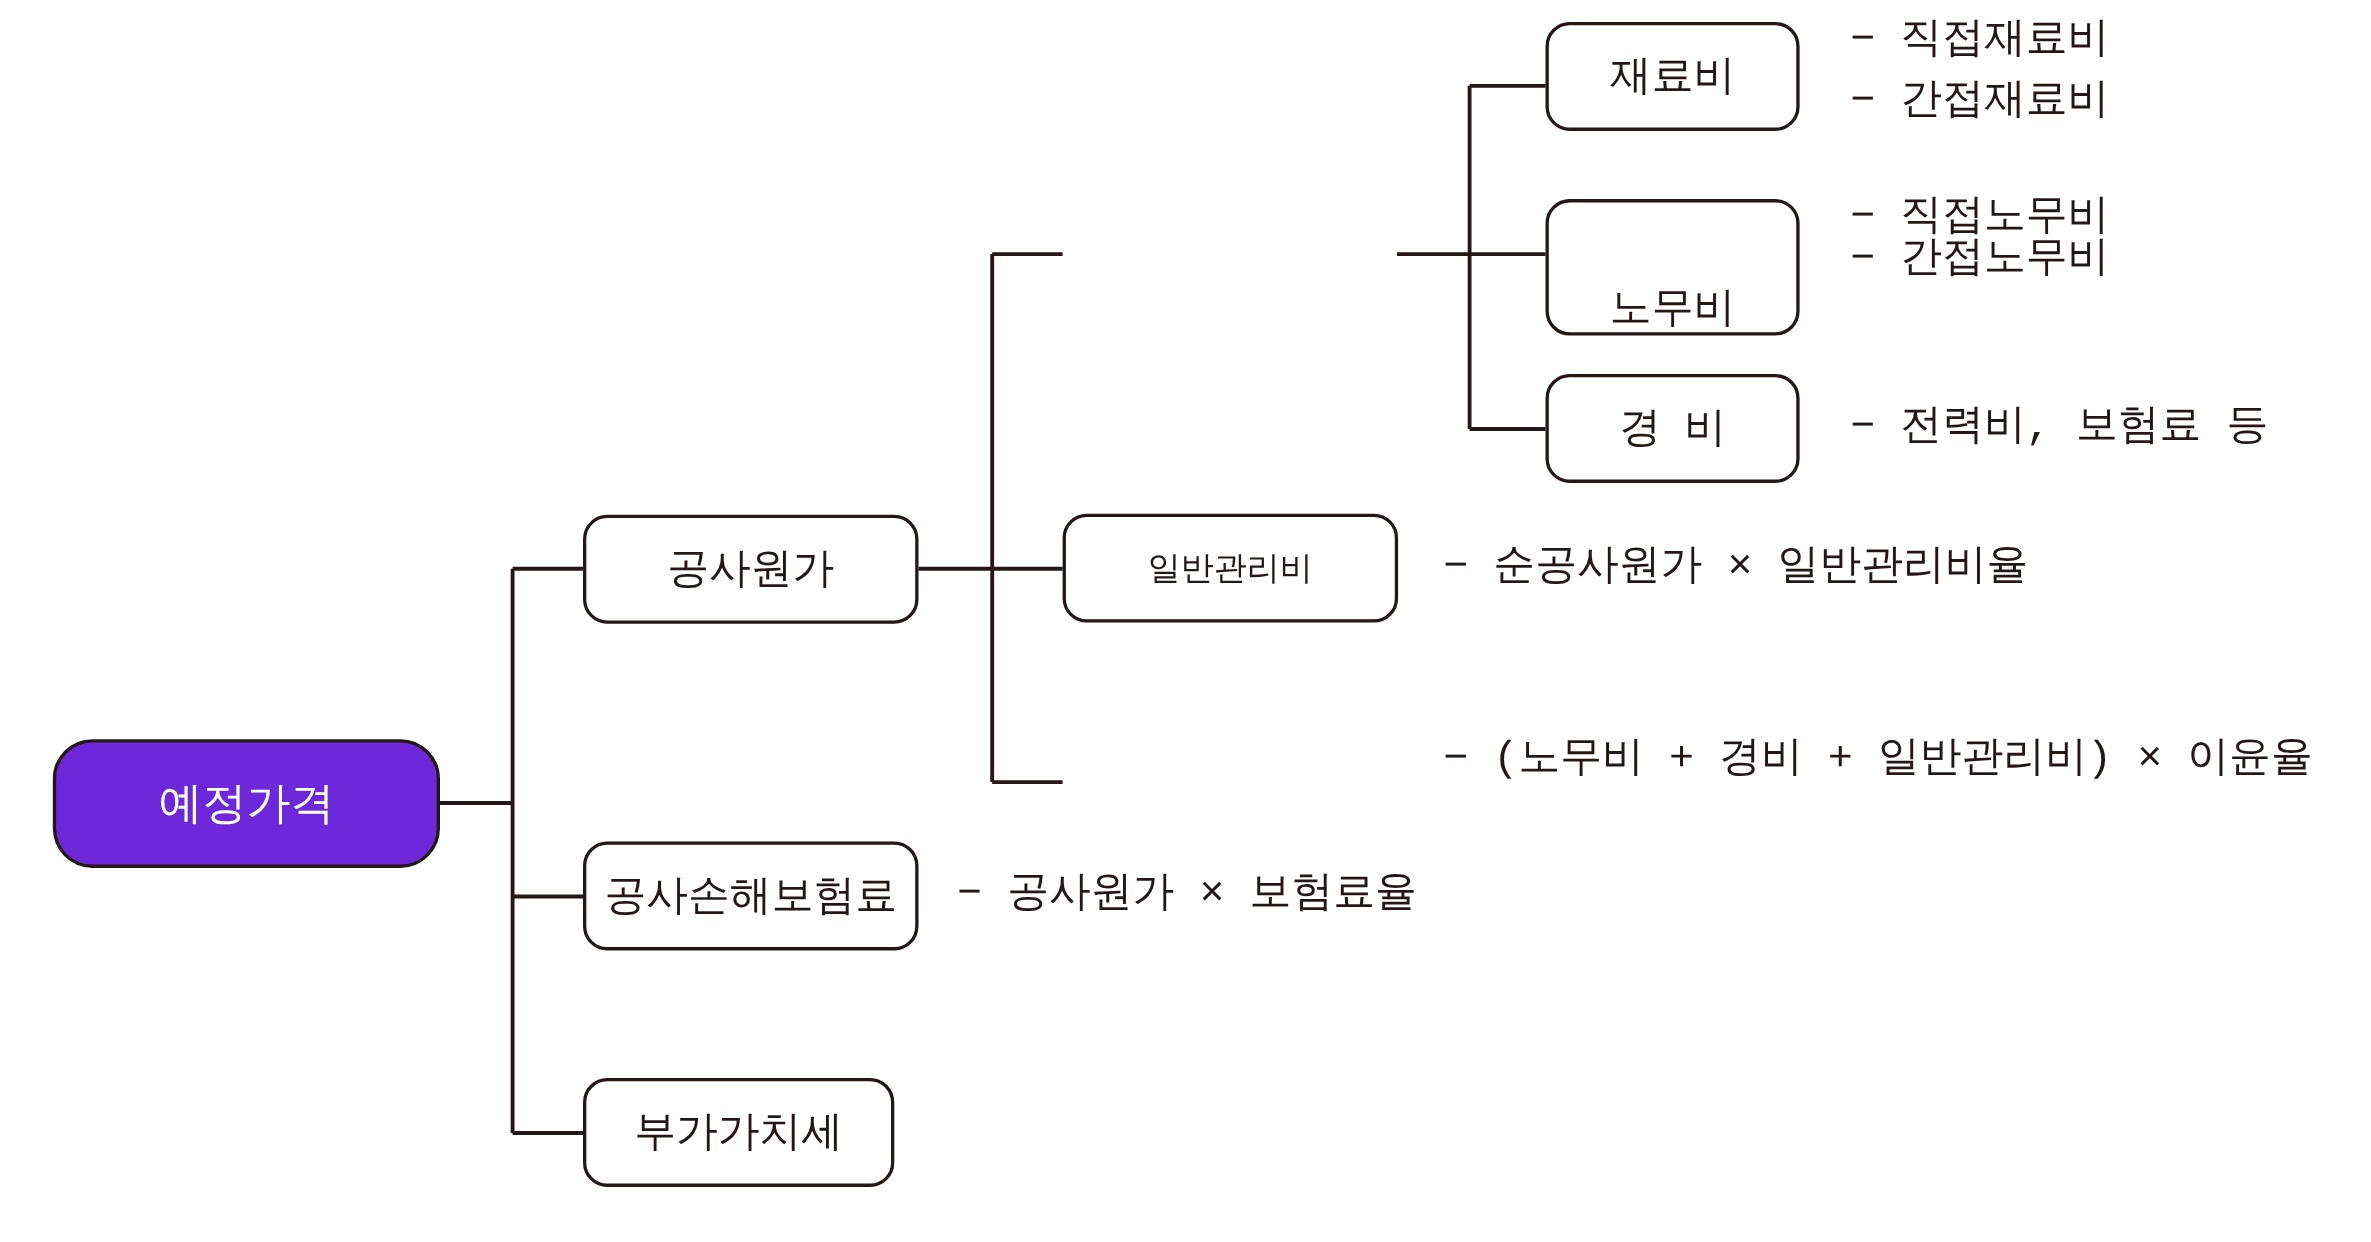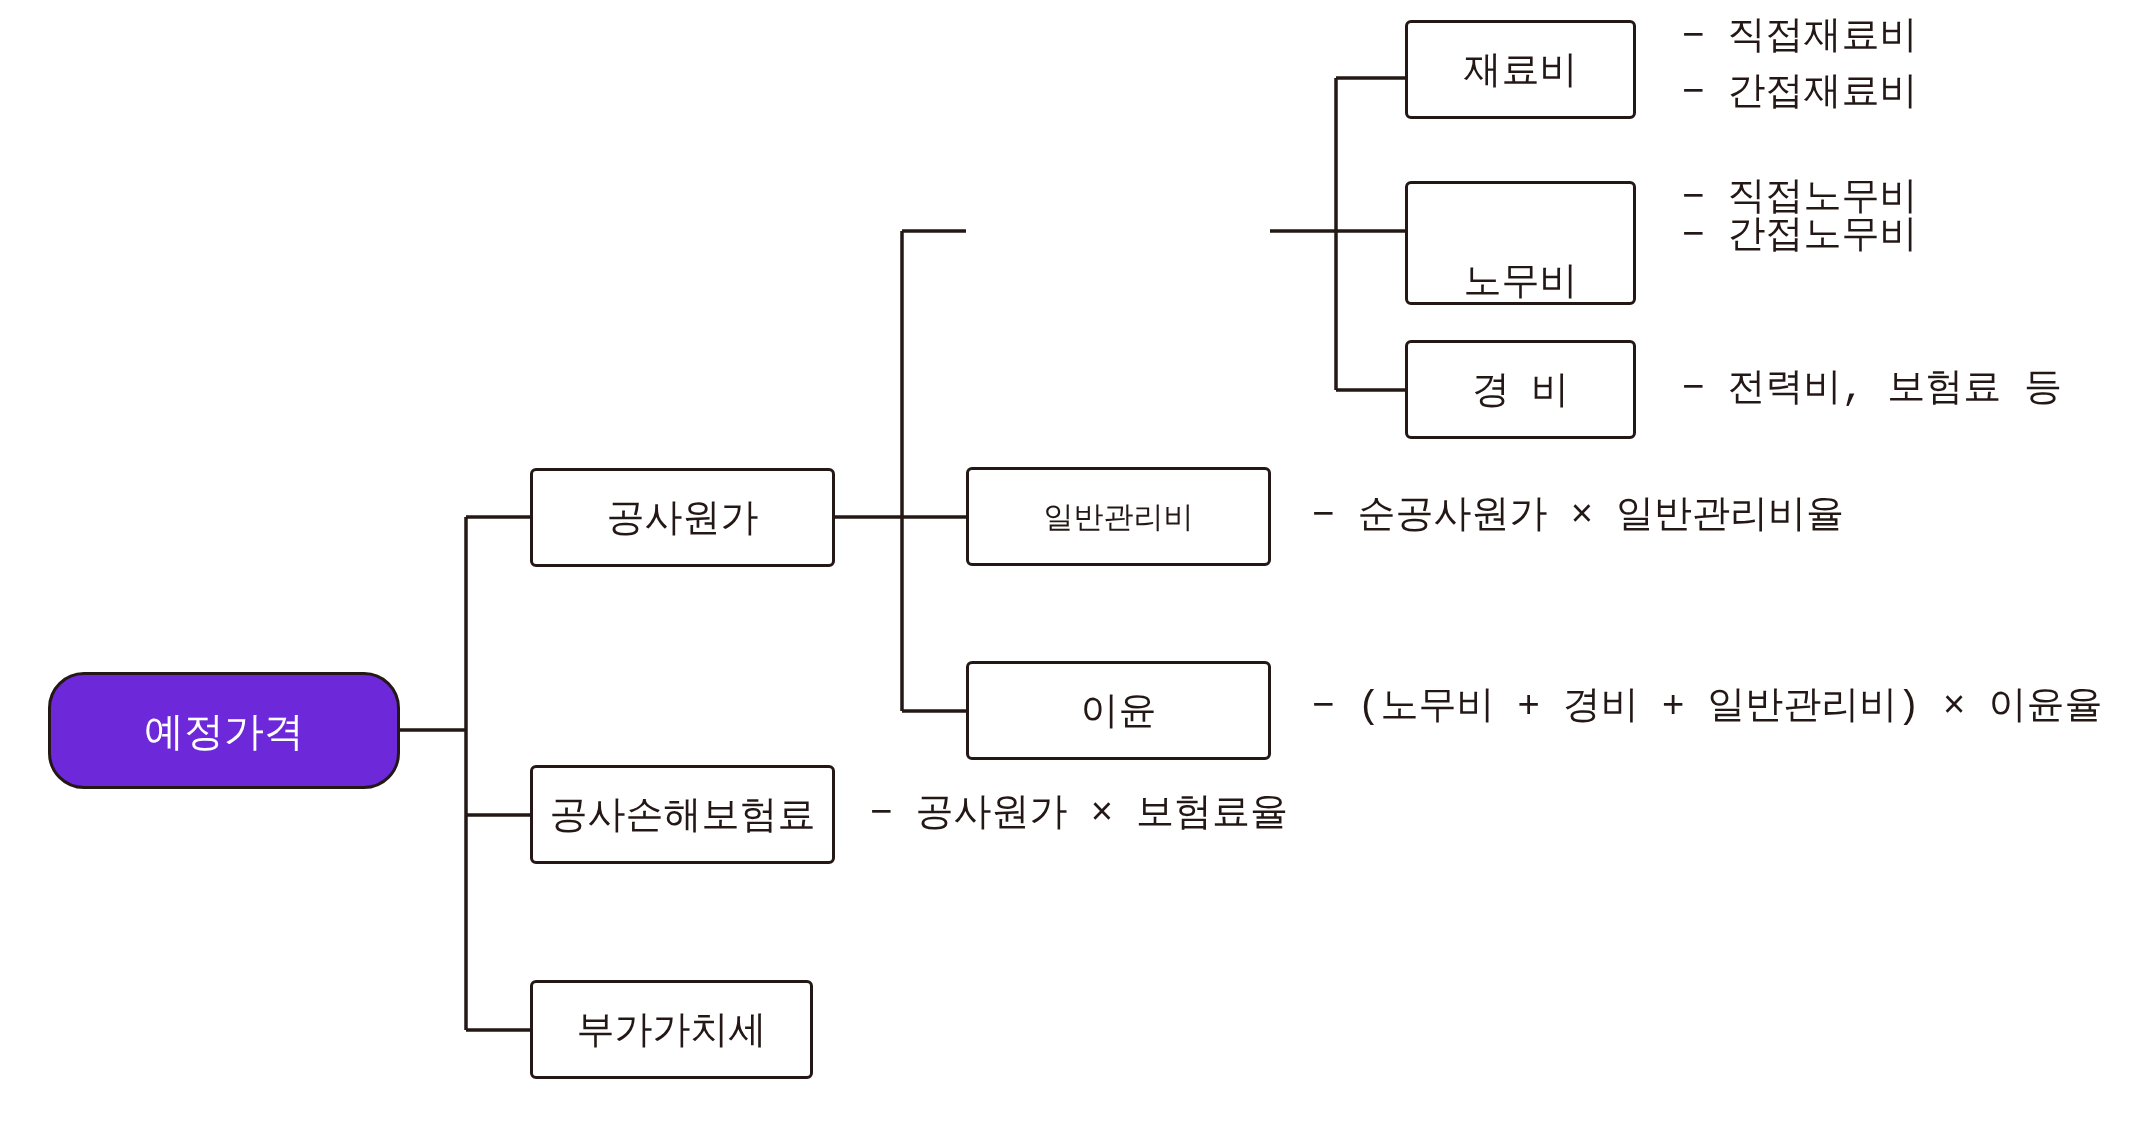--- a/index.html
+++ b/index.html
@@ -27,21 +27,21 @@
   .node {
     position: absolute;
     box-sizing: border-box;
     display: flex;
     align-items: center;
     justify-content: center;
     text-align: center;
     color: #231815;
     background: #ffffff;
     border: 3px solid #231815;
-    border-radius: 6px;
+    border-radius: 22px;
     line-height: 1.1;
     white-space: nowrap;
   }
   .node.root {
     background: #6d28d9;
     border-color: #231815;
     color: #ffffff;
     border-radius: 34px;
   }
   .node-label {
@@ -102,23 +102,20 @@
 
   <div class="node" style="left:530px; top:980px; width:283px; height:99px; font-size:38px;">
     <span class="node-label">부가가치세</span>
   </div>
 
 
   <div class="node" style="left:966px; top:467px; width:305px; height:99px; font-size:30px;">
     <span class="node-label">일반관리비</span>
   </div>
 
-  <div class="node" style="left:966px; top:661px; width:305px; height:99px; font-size:38px;">
-    <span class="node-label">이윤</span>
-  </div>
 
   <div class="node" style="left:1405px; top:20px; width:231px; height:99px; font-size:38px;">
     <span class="node-label">재료비</span>
   </div>
 
   <div class="node" style="left:1405px; top:181px; width:231px; height:124px; font-size:38px;align-items:flex-end;">
     <span class="node-label">노무비</span>
   </div>
 
   <div class="node" style="left:1405px; top:340px; width:231px; height:99px; font-size:38px;">
@@ -136,21 +133,21 @@
   </div>
 
   <div class="annot" style="left:1682px; top:370px; font-size:38px;">
     <span class="line">− 전력비, 보험료 등</span>
   </div>
 
   <div class="annot" style="left:1312px; top:497px; font-size:38px;">
     <span class="line">− 순공사원가 × 일반관리비율</span>
   </div>
 
-  <div class="annot" style="left:1312px; top:688px; font-size:38px;">
+  <div class="annot" style="left:1312px; top:672px; font-size:38px;">
     <span class="line">− (노무비 + 경비 + 일반관리비) × 이윤율</span>
   </div>
 
   <div class="annot" style="left:870px; top:795px; font-size:38px;">
     <span class="line">− 공사원가 × 보험료율</span>
   </div>
 
 
 </div>
 

